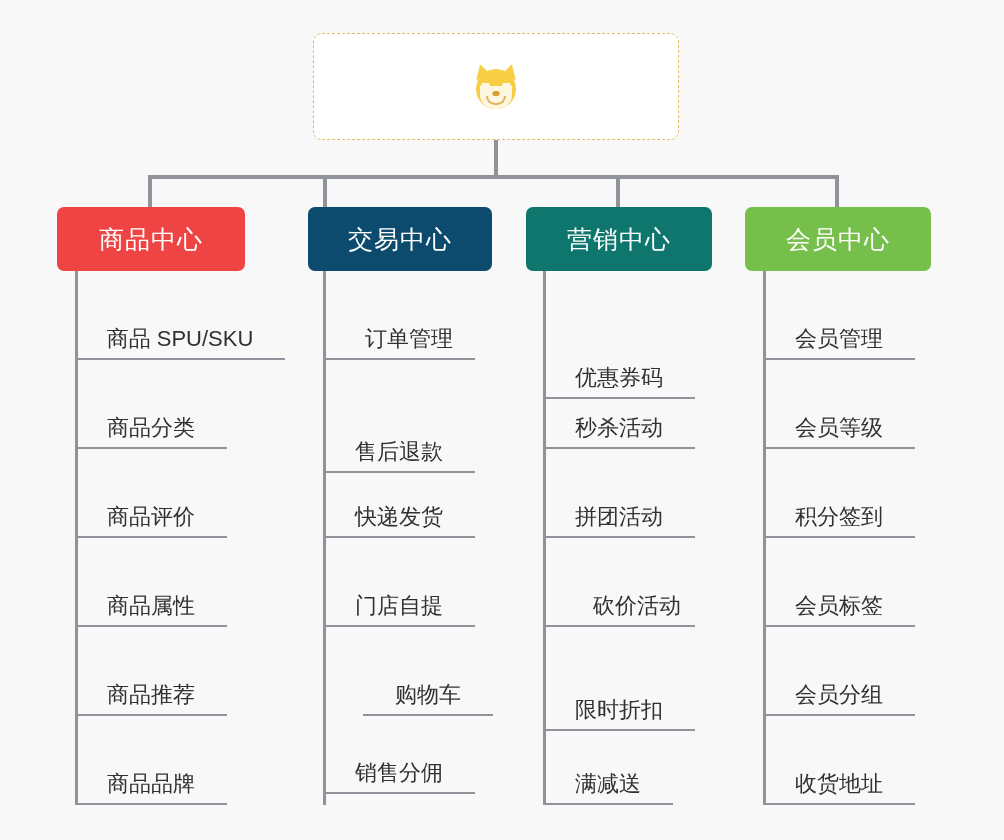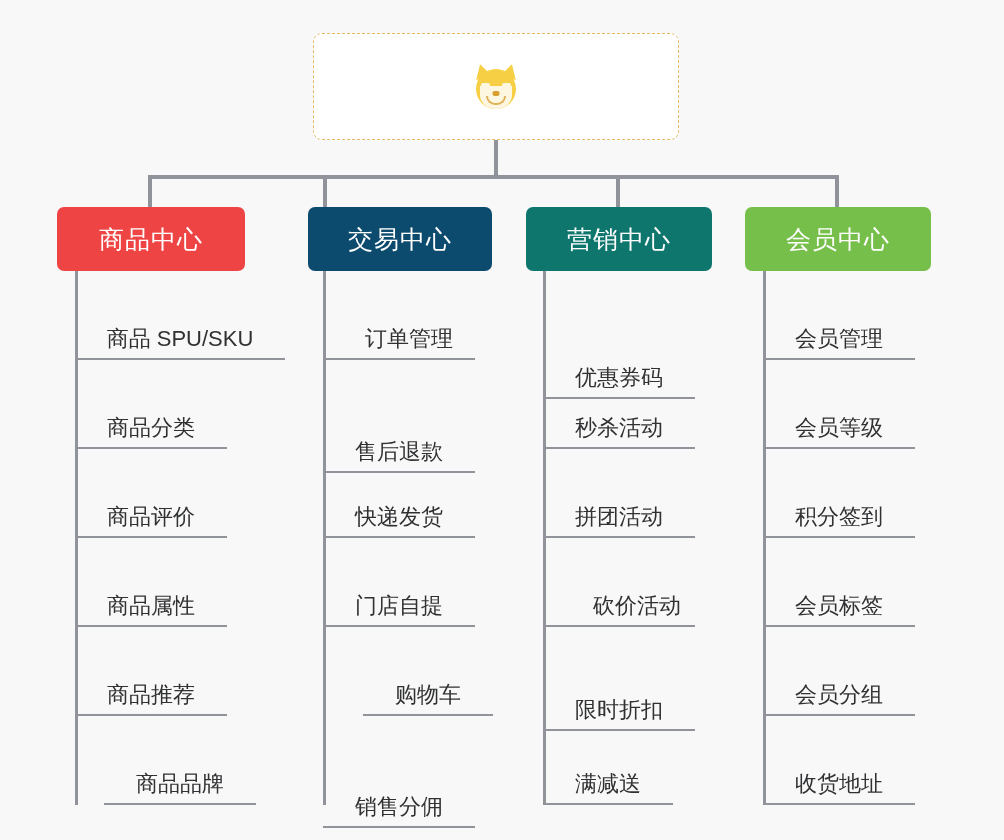--- a/index.html
+++ b/index.html
@@ -197,21 +197,21 @@
         </div>
         <div class="leaf-item" style="top: 178px; width: 152px; border-bottom-color: rgb(144, 147, 153);">
           <span class="leaf-label">商品评价</span>
         </div>
         <div class="leaf-item" style="top: 267px; width: 152px; border-bottom-color: rgb(144, 147, 153);">
           <span class="leaf-label">商品属性</span>
         </div>
         <div class="leaf-item" style="top: 356px; width: 152px; border-bottom-color: rgb(144, 147, 153);">
           <span class="leaf-label">商品推荐</span>
         </div>
-        <div class="leaf-item" style="top: 445px; width: 152px; border-bottom-color: rgb(144, 147, 153); margin-left: 29px;">
+        <div class="leaf-item" style="top: 445px; width: 152px; border-bottom-color: rgb(144, 147, 153);">
           <span class="leaf-label">商品品牌</span>
         </div>
       </div>
       <div class="cat-box" style="left: 308px; top: 207px; width: 184px; background: #0c4a6e;">
         <span>交易中心</span>
       </div>
       <div class="leaf-col" style="left: 323px; height: 534px;">
         <div class="leaf-spine" style="height: 534px; background: rgb(144, 147, 153);"></div>
         <div class="leaf-item" style="top: 0px; width: 152px; border-bottom-color: rgb(144, 147, 153); padding-left: 20px;">
           <span class="leaf-label">订单管理</span>
@@ -221,21 +221,21 @@
         </div>
         <div class="leaf-item" style="top: 178px; width: 152px; border-bottom-color: rgb(144, 147, 153);">
           <span class="leaf-label">快递发货</span>
         </div>
         <div class="leaf-item" style="top: 267px; width: 152px; border-bottom-color: rgb(144, 147, 153);">
           <span class="leaf-label">门店自提</span>
         </div>
         <div class="leaf-item" style="top: 356px; width: 130px; border-bottom-color: rgb(144, 147, 153); margin-left: 40px;">
           <span class="leaf-label">购物车</span>
         </div>
-        <div class="leaf-item" style="top: 468px; width: 152px; border-bottom-color: rgb(144, 147, 153);">
+        <div class="leaf-item" style="top: 434px; width: 152px; border-bottom-color: rgb(144, 147, 153);">
           <span class="leaf-label">销售分佣</span>
         </div>
       </div>
       <div class="cat-box" style="left: 526px; top: 207px; width: 186px; background: #0f766e;">
         <span>营销中心</span>
       </div>
       <div class="leaf-col" style="left: 543px; height: 534px;">
         <div class="leaf-spine" style="height: 534px; background: rgb(144, 147, 153);"></div>
         <div class="leaf-item" style="top: 0px; width: 152px; border-bottom-color: rgb(144, 147, 153); margin-top: 39px;">
           <span class="leaf-label">优惠券码</span>

